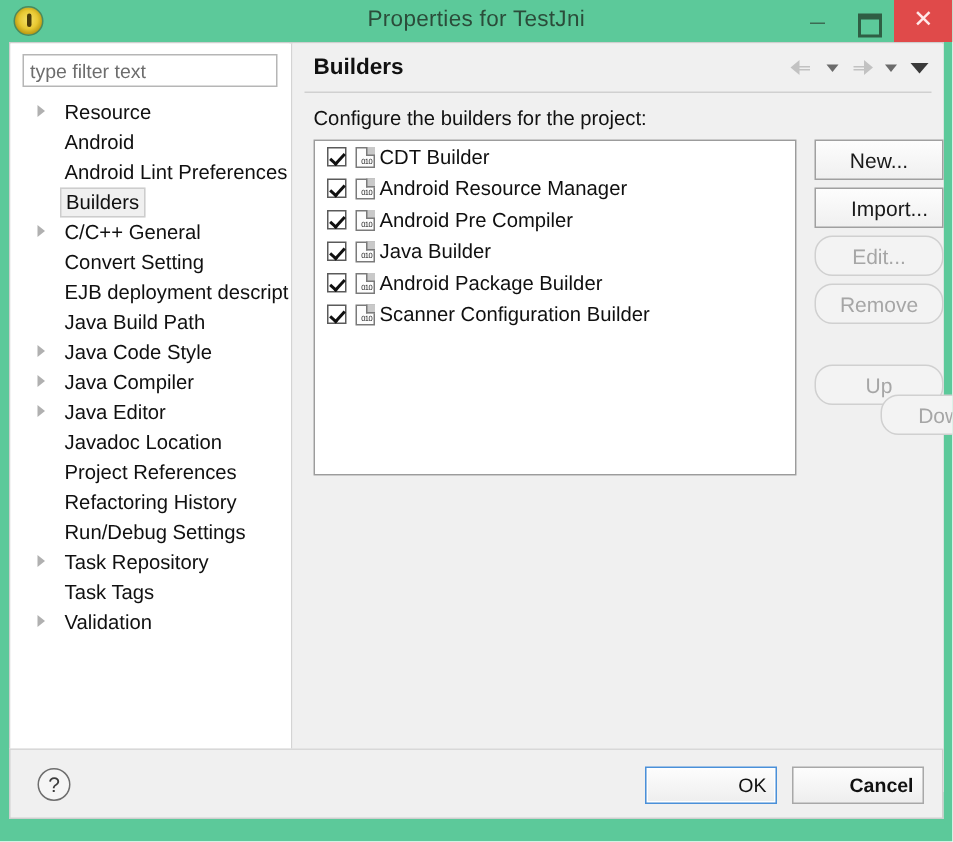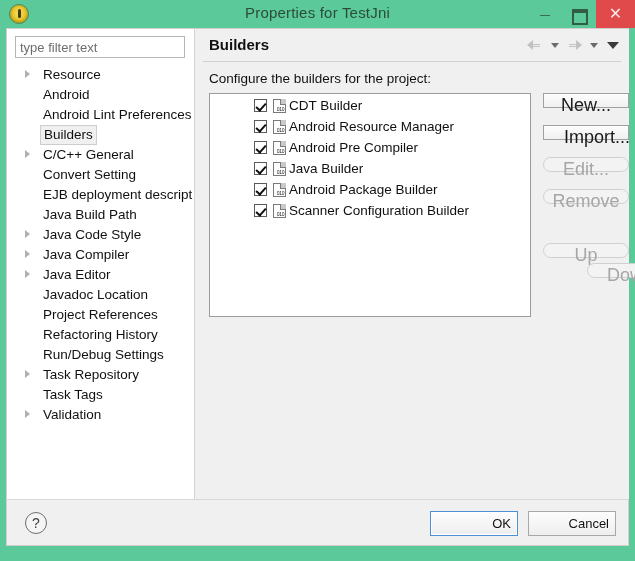--- a/index.html
+++ b/index.html
@@ -229,21 +229,20 @@
     border: 1px solid #9c9c9c;
     overflow: hidden;
   }
   .builder-row {
     position: relative;
     height: 21px;
     line-height: 21px;
     padding-left: 8px;
     white-space: nowrap;
     cursor: default;
-    margin-left: 36px;
   }
   .cb {
     position: relative;
     display: inline-block;
     width: 13px; height: 13px;
     vertical-align: -2px;
     border: 1px solid #5a5a5a;
     background: #fff;
     margin-right: 6px;
   }
@@ -280,23 +279,23 @@
     font-size: 5px; line-height: 6px;
     text-align: center; color: #1a1a1a;
     letter-spacing: -0.3px;
   }
   .bname { font-size: 13.5px; color: #101010; }
 
   
   .sidebtn {
     position: absolute;
     left: 348px;
-    width: 86px; height: 15px;
+    width: 86px; height: 27px;
     font-family: "Liberation Sans", sans-serif;
-    font-size: 18px;
+    font-size: 14px;
     background: linear-gradient(#fdfdfd, #f0f0f0);
     border: 1px solid #a0a0a0;
     color: #1a1a1a;
     cursor: default;
   }
   .sidebtn.disabled {
     color: #a6a6a6;
     border-color: #d0d0d0;
     background: #f3f3f3;
     border-radius: 12px;
@@ -333,21 +332,21 @@
     width: 88px; height: 25px;
     font-family: "Liberation Sans", sans-serif;
     font-size: 13px;
     color: #111;
     background: linear-gradient(#fdfdfd, #eeeeee);
     border: 1px solid #a8a8a8;
     cursor: default;
     text-align: right;
   }
   #btn-ok { left: 423px; border: 1px solid #4a90d9; box-shadow: inset 0 0 0 1px #ffffff; }
-  #btn-cancel { left: 521px; }
+  #btn-cancel { left: 521px; font-weight: bold; }
 </style>
 </head>
 <body>
 
 <div id="window">
 
   <div id="titlebar">
     <div id="app-icon"></div>
     <div id="title-text">Properties for TestJni</div>
     <div class="wbtn" id="btn-min"></div>

